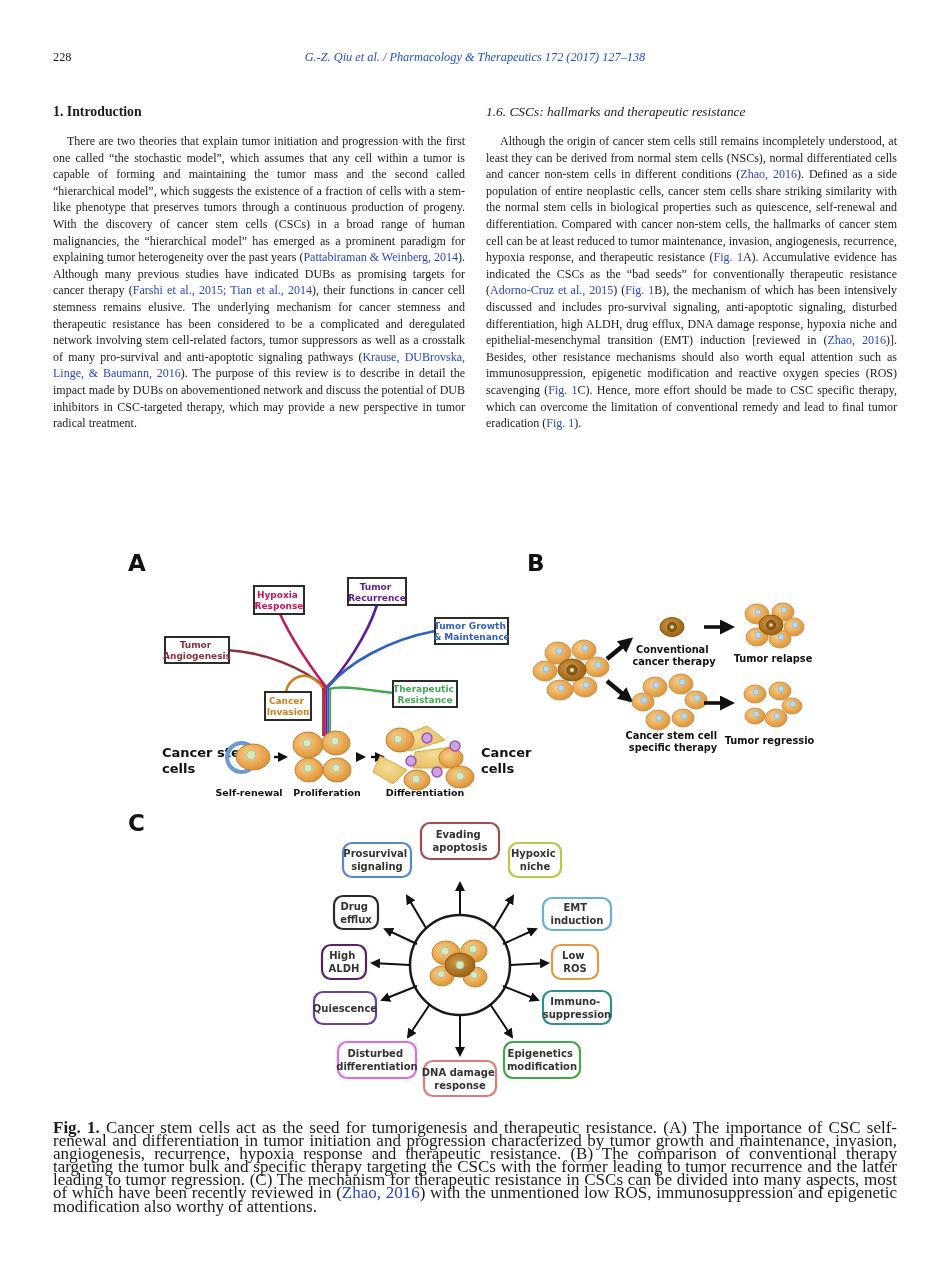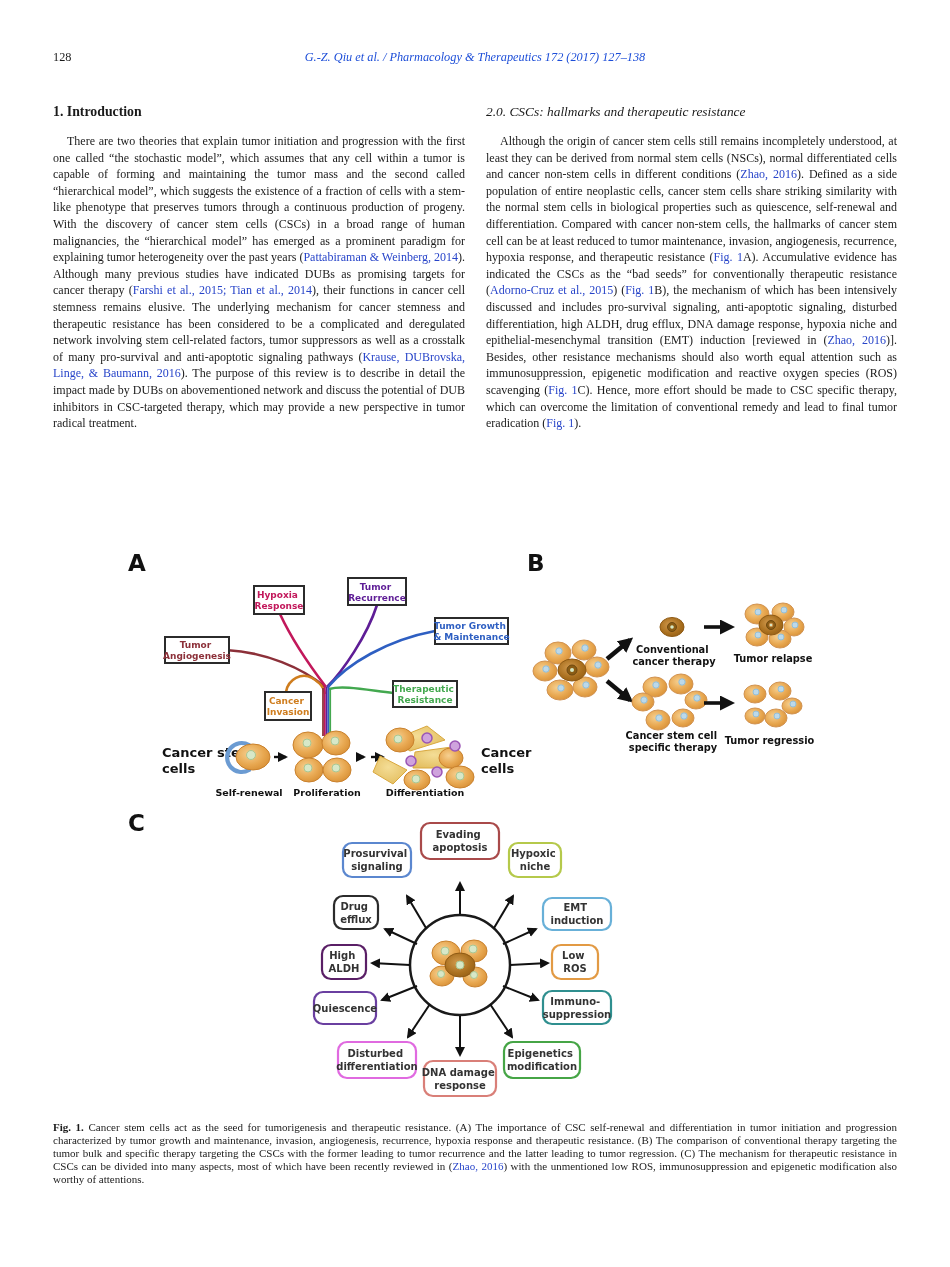--- a/index.html
+++ b/index.html
@@ -6,46 +6,46 @@
   body{width:950px;height:1267px;position:relative;font-family:"Liberation Serif",serif;color:#1a1a1a;}
   .page-number{position:absolute;left:53px;top:50px;font-size:12.3px;}
   .running-head{position:absolute;left:0;top:50px;width:950px;text-align:center;font-style:italic;font-size:12.3px;color:#1d4ed8;}
   .col{position:absolute;top:104px;}
   .col-left{left:53px;width:412px;}
   .col-right{left:486px;width:411px;}
   .sec-heading{font-size:13.8px;font-weight:bold;margin:0;font-family:"Liberation Serif",serif;}
   .subsec-heading{font-size:13.4px;font-weight:normal;font-style:italic;margin:0;font-family:"Liberation Serif",serif;}
   .body-par{margin:13px 0 0 0;font-size:12px;line-height:16.6px;text-align:justify;text-indent:14px;}
   .ref-link{color:#2744c9;}
-  .caption{position:absolute;left:53px;top:1121px;width:844px;font-size:11px;line-height:13.1px;text-align:justify;}
+  .caption{position:absolute;left:53px;top:1121px;width:844px;font-size:17px;line-height:13.1px;text-align:justify;}
   .cap-bold{font-weight:bold;}
   .figure-wrap{position:absolute;left:115px;top:540px;width:700px;height:580px;}
   svg text{font-family:"DejaVu Sans","Liberation Sans",sans-serif;font-weight:bold;}
   .panel-letter{font-size:23px;fill:#111;}
   .abox{fill:#ffffff;stroke:#2b2b2b;stroke-width:2;}
   .abox-t{font-size:9px;}
   .cbox{fill:#ffffff;stroke-width:2.2;}
   .cbox-t{font-size:10px;fill:#333;}
   .flow-label{font-size:13px;fill:#111;}
   .step-label{font-size:9.5px;fill:#111;text-anchor:middle;}
   .b-label{font-size:9.8px;fill:#111;text-anchor:middle;}
 </style>
 </head>
 <body>
 
-<div class="page-number">128</div>
+<div class="page-number">228</div>
 <div class="running-head">G.-Z. Qiu et al. / Pharmacology &amp; Therapeutics 172 (2017) 127–138</div>
 
 <div class="col col-left">
   <h2 class="sec-heading">1. Introduction</h2>
   <p class="body-par"><span>There are two theories that explain tumor initiation and progression with the first one called “the stochastic model”, which assumes that any cell within a tumor is capable of forming and maintaining the tumor mass and the second called “hierarchical model”, which suggests the existence of a fraction of cells with a stem-like phenotype that preserves tumors through a continuous production of progeny. With the discovery of cancer stem cells (CSCs) in a broad range of human malignancies, the “hierarchical model” has emerged as a prominent paradigm for explaining tumor heterogeneity over the past years (</span><span class="ref-link">Pattabiraman &amp; Weinberg, 2014</span><span>). Although many previous studies have indicated DUBs as promising targets for cancer therapy (</span><span class="ref-link">Farshi et al., 2015; Tian et al., 2014</span><span>), their functions in cancer cell stemness remains elusive. The underlying mechanism for cancer stemness and therapeutic resistance has been considered to be a complicated and deregulated network involving stem cell-related factors, tumor suppressors as well as a crosstalk of many pro-survival and anti-apoptotic signaling pathways (</span><span class="ref-link">Krause, DUBrovska, Linge, &amp; Baumann, 2016</span><span>). The purpose of this review is to describe in detail the impact made by DUBs on abovementioned network and discuss the potential of DUB inhibitors in CSC-targeted therapy, which may provide a new perspective in tumor radical treatment.</span></p>
 </div>
 
 <div class="col col-right">
-  <h2 class="subsec-heading">2.0. CSCs: hallmarks and therapeutic resistance</h2>
+  <h2 class="subsec-heading">1.6. CSCs: hallmarks and therapeutic resistance</h2>
   <p class="body-par"><span>Although the origin of cancer stem cells still remains incompletely understood, at least they can be derived from normal stem cells (NSCs), normal differentiated cells and cancer non-stem cells in different conditions (</span><span class="ref-link">Zhao, 2016</span><span>). Defined as a side population of entire neoplastic cells, cancer stem cells share striking similarity with the normal stem cells in biological properties such as quiescence, self-renewal and differentiation. Compared with cancer non-stem cells, the hallmarks of cancer stem cell can be at least reduced to tumor maintenance, invasion, angiogenesis, recurrence, hypoxia response, and therapeutic resistance (</span><span class="ref-link">Fig. 1</span><span>A). Accumulative evidence has indicated the CSCs as the “bad seeds” for conventionally therapeutic resistance (</span><span class="ref-link">Adorno-Cruz et al., 2015</span><span>) (</span><span class="ref-link">Fig. 1</span><span>B), the mechanism of which has been intensively discussed and includes pro-survival signaling, anti-apoptotic signaling, disturbed differentiation, high ALDH, drug efflux, DNA damage response, hypoxia niche and epithelial-mesenchymal transition (EMT) induction [reviewed in (</span><span class="ref-link">Zhao, 2016</span><span>)]. Besides, other resistance mechanisms should also worth equal attention such as immunosuppression, epigenetic modification and reactive oxygen species (ROS) scavenging (</span><span class="ref-link">Fig. 1</span><span>C). Hence, more effort should be made to CSC specific therapy, which can overcome the limitation of conventional remedy and lead to final tumor eradication (</span><span class="ref-link">Fig. 1</span><span>).</span></p>
 </div>
 
 <div class="figure-wrap">
 <svg width="700" height="580" viewBox="0 0 700 580" xmlns="http://www.w3.org/2000/svg">
   <defs>
     <radialGradient id="cellG" cx="40%" cy="38%" r="75%">
       <stop offset="0%" stop-color="#f6d091"></stop>
           <stop offset="55%" stop-color="#e8a851"></stop>
           <stop offset="100%" stop-color="#d48a2f"></stop>

